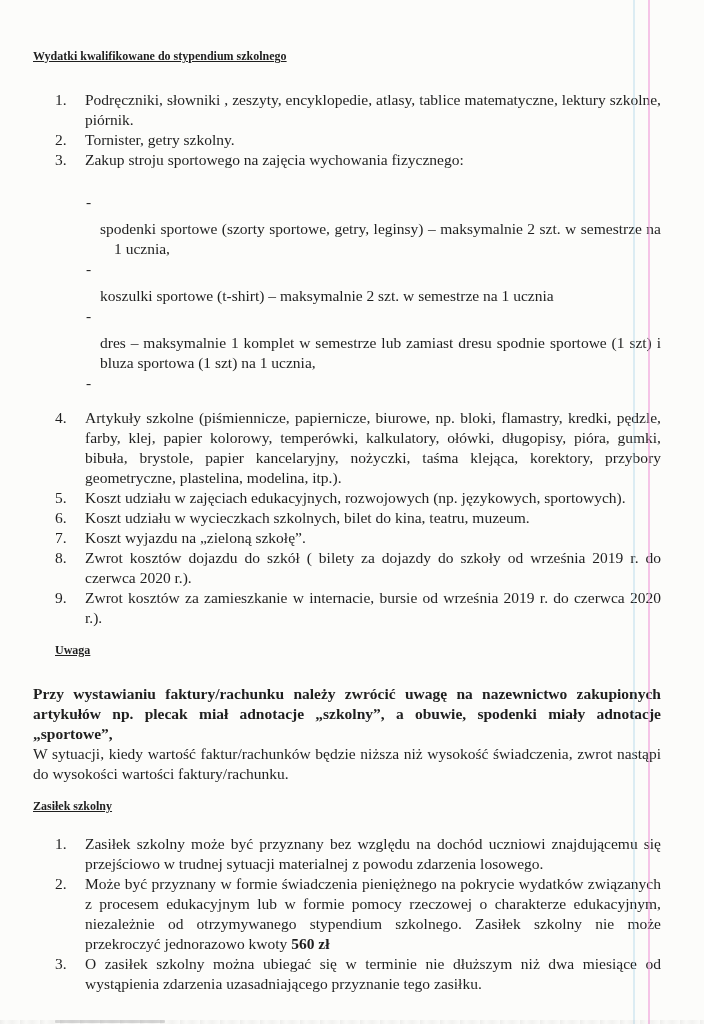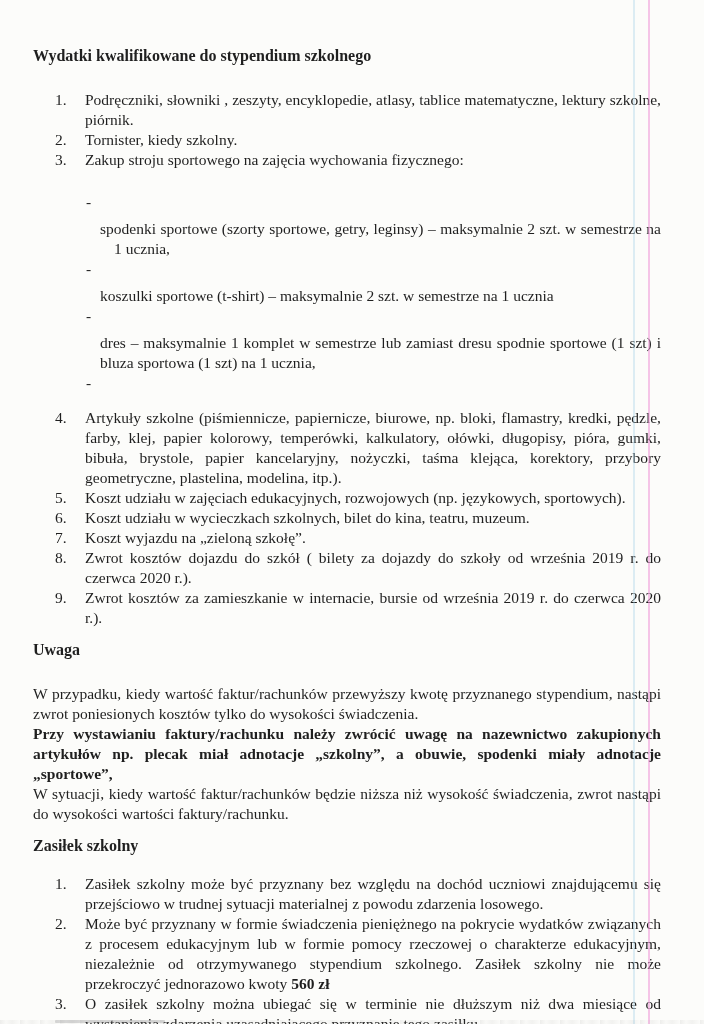--- a/index.html
+++ b/index.html
@@ -15,25 +15,25 @@
     overflow:hidden;
     color:#1f1f1f;
   }
   .content {
     position:absolute;
     left:33px; top:46px;
     width:628px;
     font-size:15.5px;
     line-height:20px;
   }
-  .h-bold { font-weight:bold; font-size:16px; margin:0; }
+  .h-bold { font-weight:bold; font-size:12px; margin:0;text-decoration:underline; }
   .h1 { margin-bottom:24px; }
   .h2 { margin:12px 0 24px 0; }
   .h3 { margin:12px 0 18px 0; }
-  .indented { }
+  .indented { margin-left:22px; }
   .row { display:flex; }
   .row .num { flex:0 0 30px; margin-left:22px; }
   .row .txt { flex:1; text-align:justify; }
   .srow { display:flex; }
   .srow .dash { flex:0 0 14px; margin-left:53px; }
   .srow .txt { flex:1; text-align:justify;margin-top:27px; }
   .srow .txt.deep-hang { padding-left:14px; text-indent:-14px; }
   .sublist { margin-top:22px; }
   .list-b { margin-top:15px; }
   .para { margin:0; text-align:justify; }
@@ -64,21 +64,21 @@
 
     <p class="h-bold h1">Wydatki kwalifikowane do stypendium szkolnego</p>
 
     <div>
       <div class="row">
         <span class="num">1.</span>
         <div class="txt">Podręczniki, słowniki , zeszyty, encyklopedie, atlasy, tablice matematyczne, lektury szkolne, piórnik.</div>
       </div>
       <div class="row">
         <span class="num">2.</span>
-        <div class="txt">Tornister, kiedy szkolny.</div>
+        <div class="txt">Tornister, getry szkolny.</div>
       </div>
       <div class="row">
         <span class="num">3.</span>
         <div class="txt">Zakup stroju sportowego na zajęcia wychowania fizycznego:</div>
       </div>
     </div>
 
     <div class="sublist">
       <div class="srow">
         <span class="dash">-</span>
@@ -119,21 +119,20 @@
         <div class="txt">Zwrot kosztów dojazdu do szkół ( bilety za dojazdy do szkoły od września 2019 r. do czerwca 2020 r.).</div>
       </div>
       <div class="row">
         <span class="num">9.</span>
         <div class="txt">Zwrot kosztów za zamieszkanie w internacie, bursie  od września 2019 r. do czerwca 2020 r.).</div>
       </div>
     </div>
 
     <p class="h-bold h2 indented">Uwaga</p>
 
-    <p class="para indented">W przypadku, kiedy wartość faktur/rachunków przewyższy kwotę przyznanego stypendium, nastąpi zwrot poniesionych kosztów tylko do wysokości świadczenia.</p>
     <p class="para para-bold indented">Przy wystawianiu faktury/rachunku należy zwrócić uwagę na nazewnictwo zakupionych artykułów np. plecak miał adnotacje „szkolny”, a obuwie, spodenki miały adnotacje „sportowe”,</p>
     <p class="para indented">W sytuacji, kiedy wartość faktur/rachunków będzie niższa niż wysokość świadczenia, zwrot nastąpi do wysokości wartości faktury/rachunku.</p>
 
     <p class="h-bold h3">Zasiłek szkolny</p>
 
     <div>
       <div class="row">
         <span class="num">1.</span>
         <div class="txt">Zasiłek szkolny może być przyznany bez względu na dochód uczniowi znajdującemu się przejściowo w trudnej sytuacji materialnej z powodu zdarzenia losowego.</div>
       </div>

